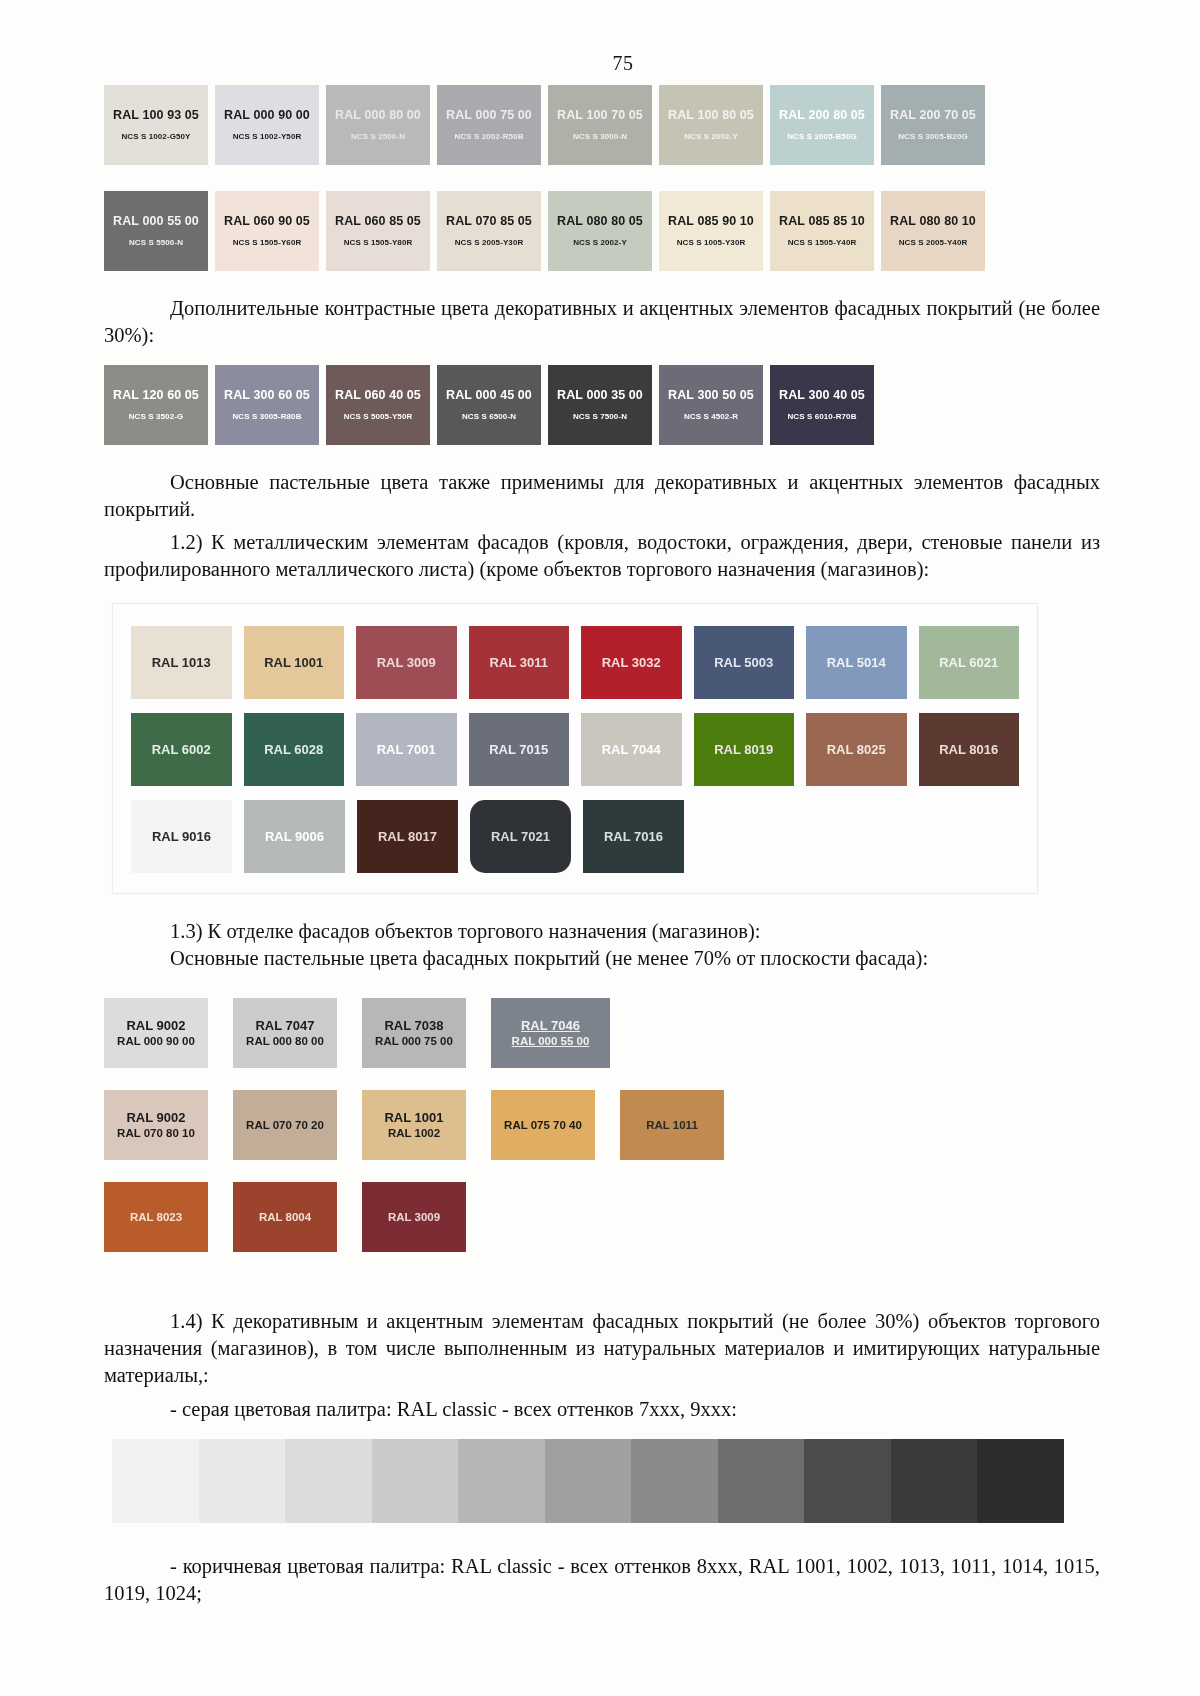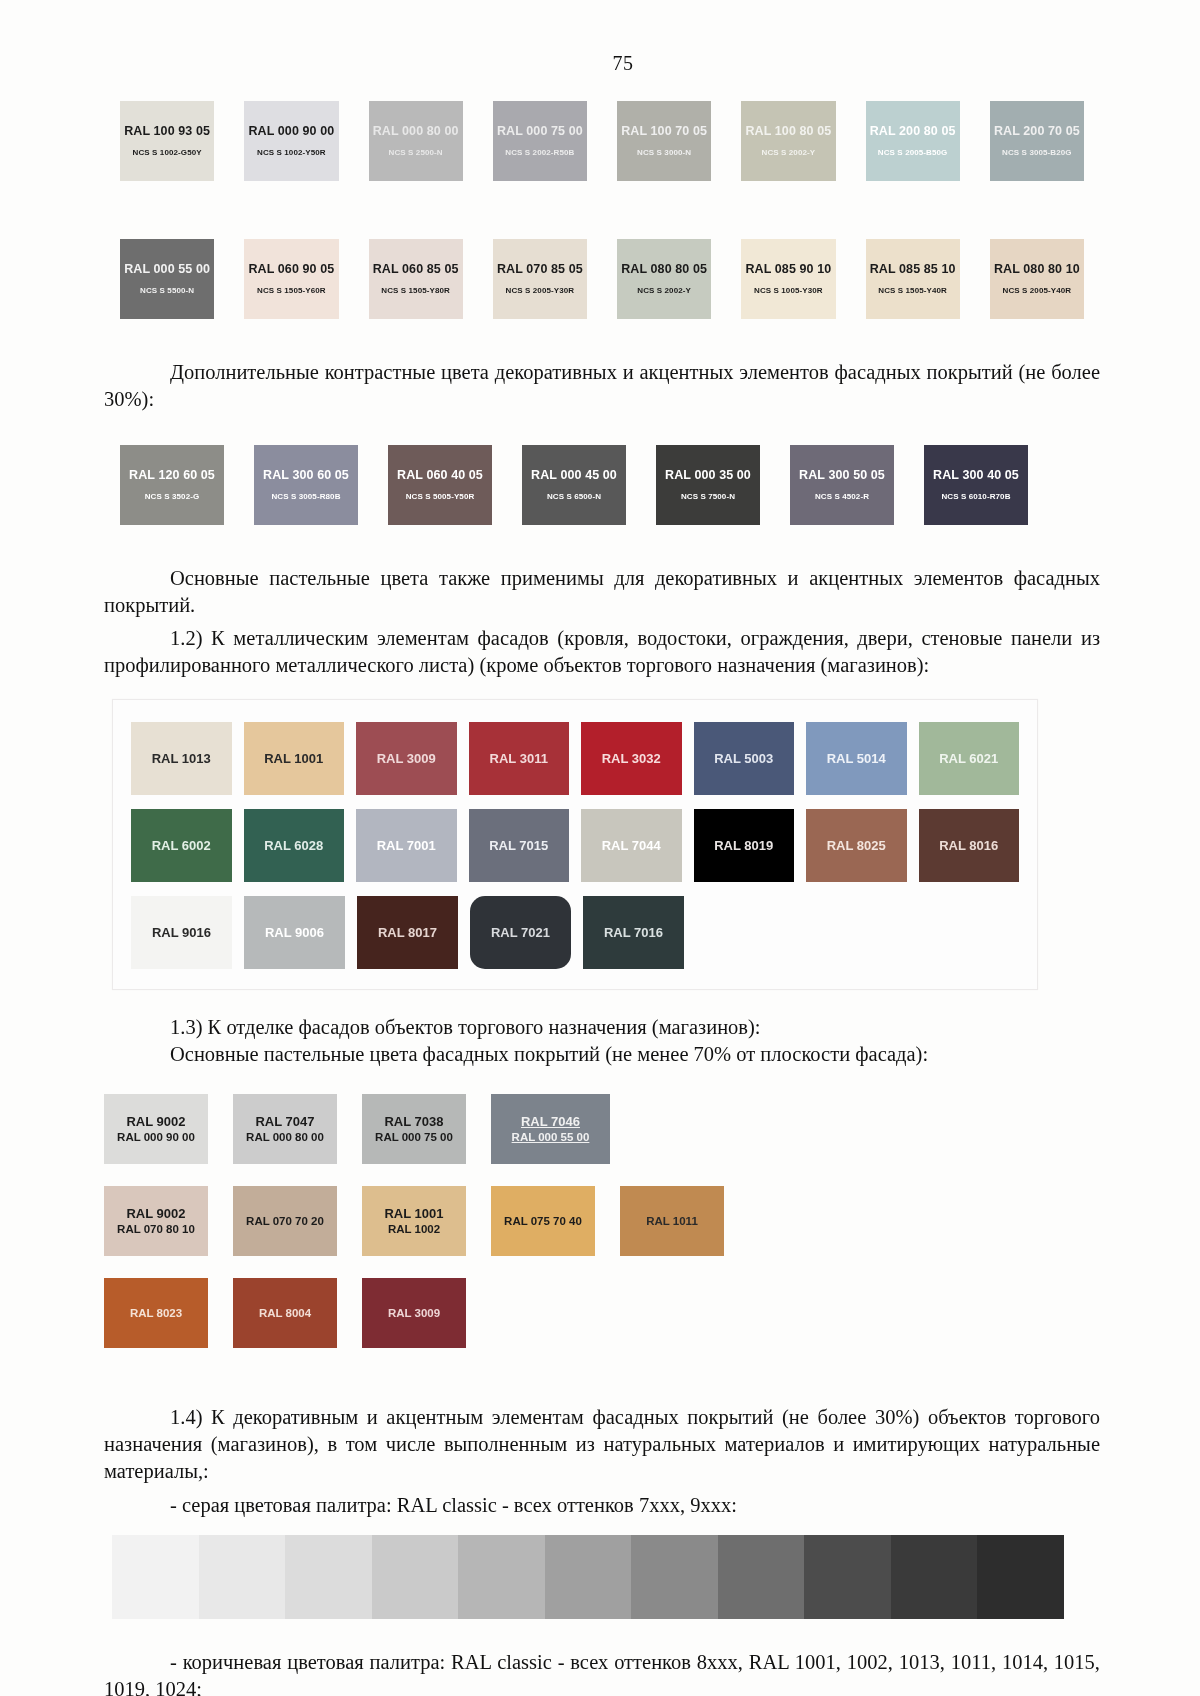--- a/index.html
+++ b/index.html
@@ -33,22 +33,22 @@
     text-align:justify;
     margin:0;
     text-indent:66px;
     font-family:"Liberation Serif", serif;
   }
   p.para.noindent{ text-indent:0; }
 
   
   .ncs-row{
     display:flex;
-    gap:30px;
-    margin:16px;
+    gap:7px;
+    margin:0;
     text-align:center;
   }
   .ncs-sw{
     width:104px;
     height:80px;
     position:relative;
     display:flex;
     flex-direction:column;
     justify-content:center;
     align-items:center;
@@ -294,21 +294,21 @@
           </div>
           <div class="metal-sw" style="background: rgb(178, 182, 192); color: rgb(255, 255, 255);">
             <span>RAL 7001</span>
           </div>
           <div class="metal-sw" style="background: rgb(107, 111, 124); color: rgb(236, 238, 242);">
             <span>RAL 7015</span>
           </div>
           <div class="metal-sw" style="background: rgb(200, 198, 189); color: rgb(255, 255, 255);">
             <span>RAL 7044</span>
           </div>
-          <div class="metal-sw" style="background: #000000; color: rgb(233, 228, 227);">
+          <div class="metal-sw" style="background: #4d7c0f; color: rgb(233, 228, 227);">
             <span>RAL 8019</span>
           </div>
           <div class="metal-sw" style="background: rgb(154, 103, 83); color: rgb(243, 229, 222);">
             <span>RAL 8025</span>
           </div>
           <div class="metal-sw" style="background: rgb(92, 58, 50); color: rgb(236, 220, 214);">
             <span>RAL 8016</span>
           </div>
         </div>
       <div class="metal-row" id="metalRow2">

